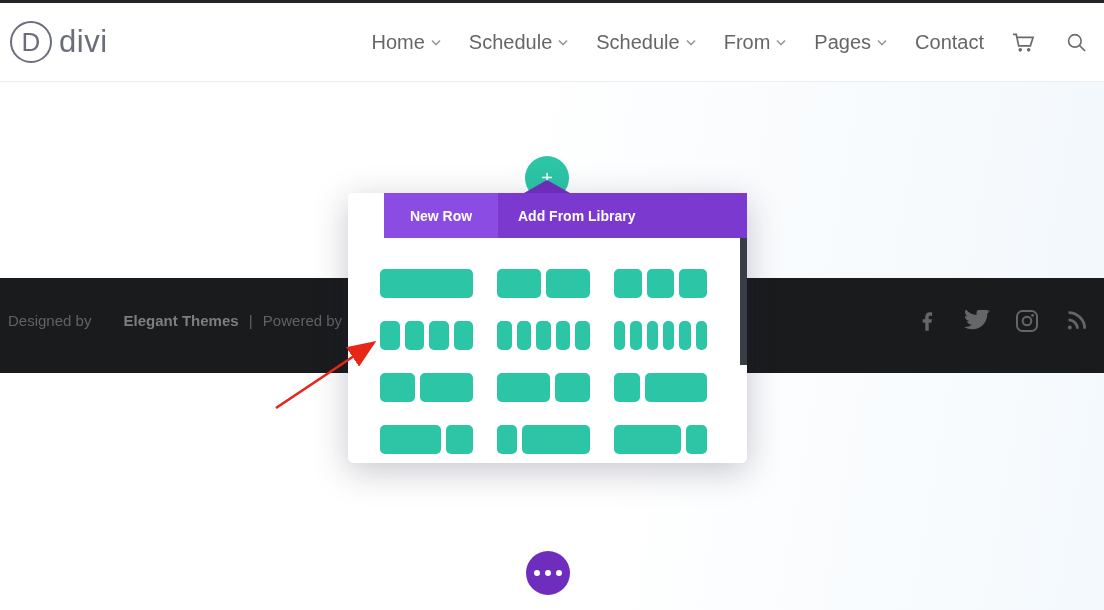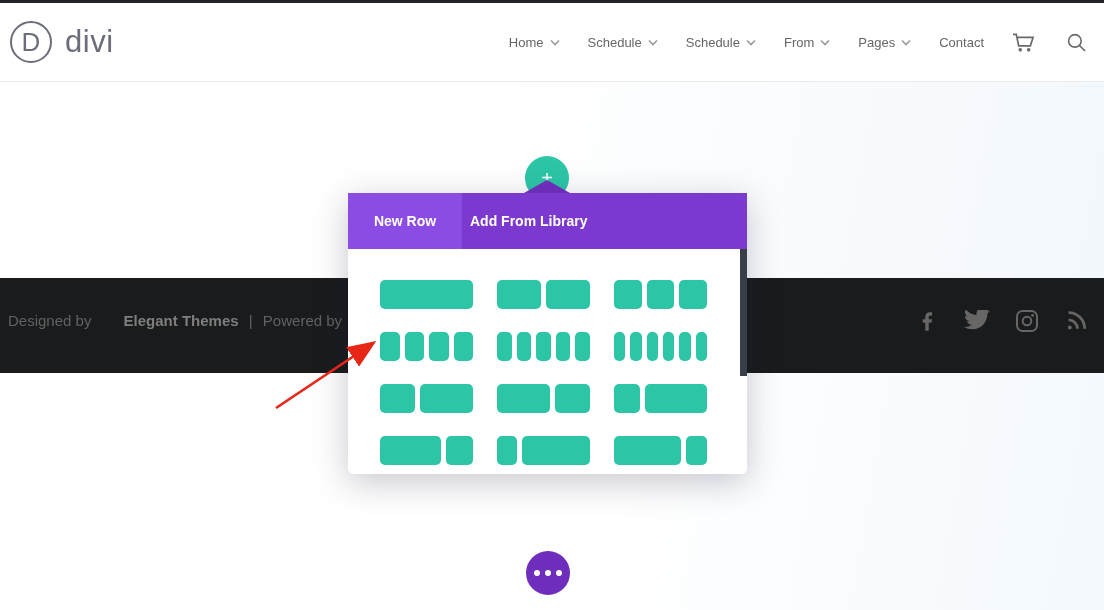--- a/index.html
+++ b/index.html
@@ -14,26 +14,26 @@
   .site-header {
     height:79px; background:#fff; border-bottom:1px solid #ececec;
     display:flex; align-items:center; padding:0 18px 0 10px;
   }
   .logo { display:flex; align-items:center; cursor:pointer; }
   .logo-circle {
     width:42px; height:42px; border:2px solid #6b6e7a; border-radius:50%;
     display:flex; align-items:center; justify-content:center;
     color:#6b6e7a; font-size:26px; font-weight:300;
   }
-  .logo-text { font-size:31px; color:#6b6e7a; font-weight:300; margin-left:13px; letter-spacing:.5px; }
+  .logo-text { font-size:31px; color:#6b6e7a; font-weight:300; margin-left:7px; letter-spacing:.5px; }
 
   .main-nav { margin-left:auto; display:flex; align-items:center; gap:28px; }
   .nav-item {
     display:flex; align-items:center; gap:6px;
-    color:var(--nav-text); font-size:13px; font-weight:500; cursor:pointer;
+    color:var(--nav-text); font-size:20px; font-weight:500; cursor:pointer;
   }
   .nav-icon { display:flex; align-items:center; color:#6a6a6a; cursor:pointer; }
   .nav-icon + .nav-icon { margin-left:4px; }
 
   
   .main-gap { height:196px; background:linear-gradient(100deg,#ffffff 45%,#f3f8fc 98%); }
   .site-footer {
     height:95px; background:var(--footer-bg);
     display:flex; align-items:center; padding:0 16px 10px 8px;
   }
@@ -68,27 +68,27 @@
     position:absolute; top:-13px; left:176px; width:0; height:0;
     border-left:23px solid transparent; border-right:23px solid transparent;
     border-bottom:13px solid var(--modal-purple);
   }
   .modal-header {
     height:57px; background:var(--modal-purple); border-radius:4px 4px 0 0;
     display:flex; align-items:center; padding:0 26px;
   }
   .modal-title { color:#fff; font-size:17px; font-weight:bold; }
   .modal-close { margin-left:auto; color:#fff; font-size:17px; cursor:pointer; }
-  .modal-tabs { height:56px; background:var(--tab-bar-purple); display:flex; }
+  .modal-tabs { height:45px; background:var(--tab-bar-purple); display:flex;margin-left:36px; }
   .tab {
     color:#fff; font-size:14px; font-weight:bold; cursor:pointer;
     display:flex; align-items:center;
   }
   .tab-new-row { width:114px; justify-content:center; background:var(--active-tab-purple); }
-  .tab-library { padding-left:8px; }
+  .tab-library { padding-left:20px; }
   .modal-content {
     position:relative; background:#fff; height:225px;
     border-radius:0 0 6px 6px; overflow:hidden;
   }
   .layout-grid {
     display:grid; grid-template-columns:repeat(3, 93px);
     column-gap:24px; row-gap:23px; padding:31px 38px 10px 32px;
   }
   .layout-tile { height:29px; display:flex; gap:5px; cursor:pointer; }
   .layout-block { background:var(--teal); border-radius:5px; height:29px; }

